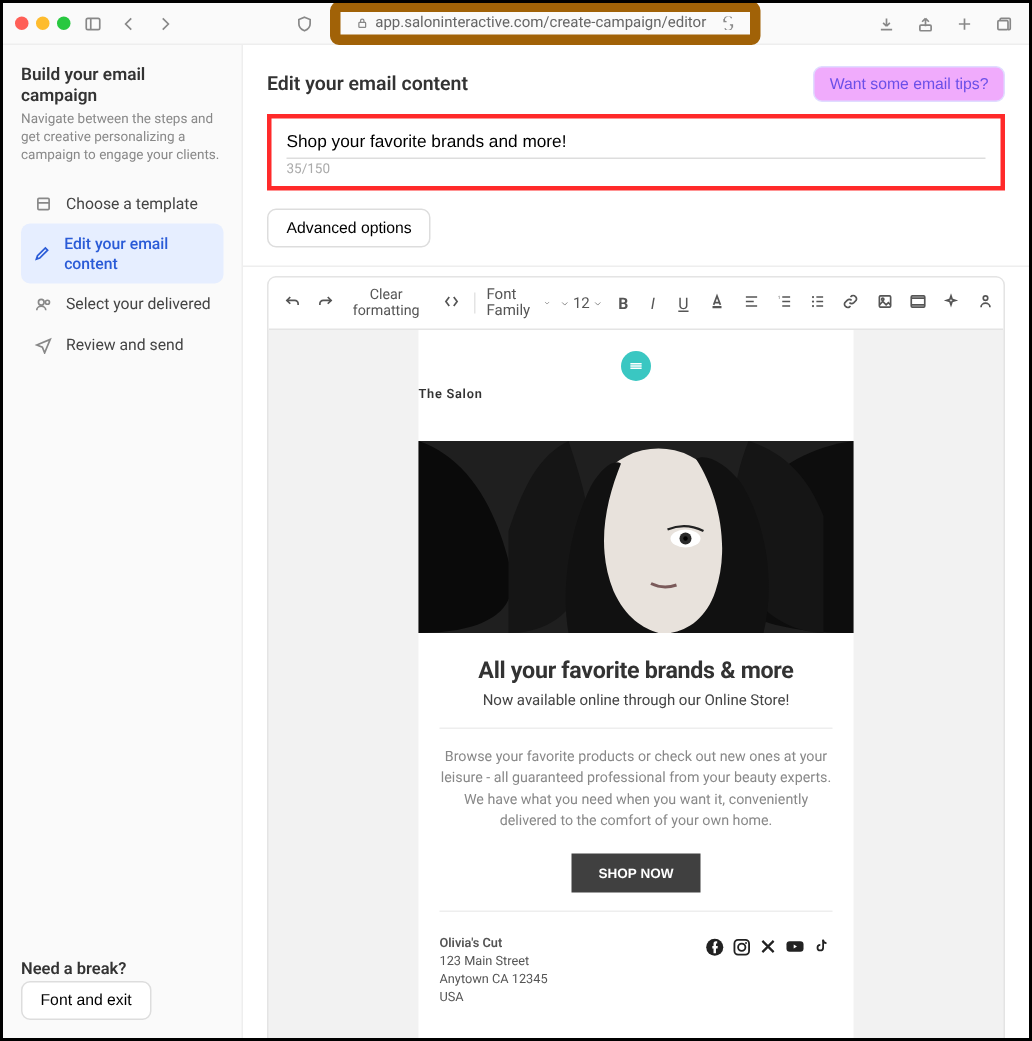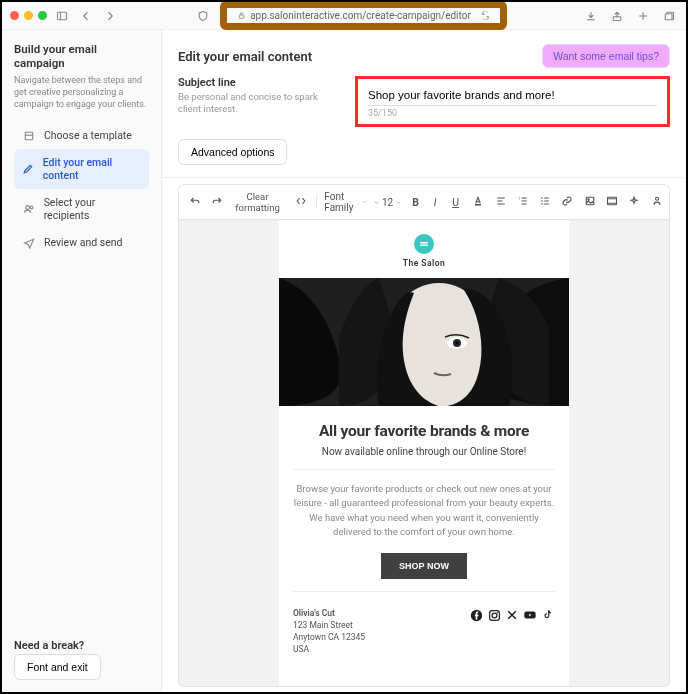--- a/index.html
+++ b/index.html
@@ -47,21 +47,21 @@
 .divider { border-top:1px solid #eee;}
 
 .editor-wrap { margin:6px 16px 0 16px; border:1px solid #e4e4e4; border-radius:6px; background:#f2f2f2; overflow:hidden;}
 .toolbar { background:#fff; border-bottom:1px solid #e4e4e4; display:flex; align-items:center; padding:4px 6px; gap:6px; flex-wrap:nowrap; font-size:10.5px; color:#555;}
 .tl-btn { padding:2px 4px; cursor:pointer; min-width:14px; text-align:center;}
 .tl-sep { width:1px; height:14px; background:#e4e4e4; margin:0 2px;}
 .tl-select { font-size:10px; color:#555; display:flex; align-items:center; gap:2px;}
 
 .canvas { padding:0; display:flex; justify-content:center;}
 .email { width:290px; background:#fff; }
-.email-head { text-align:center; padding:14px 0 10px 0;}
+.email-head { text-align:left; padding:14px 0 26px 0;}
 .logo-circ { width:20px; height:20px; border-radius:50%; background:#3ac7c2; margin:0 auto 4px auto; display:flex; align-items:center; justify-content:center; color:#fff; font-size:10px;}
 .salon-name { font-size:8.5px; letter-spacing:0.5px; font-weight:600;}
 .hero { width:100%; height:128px; background:#2b2b2b; overflow:hidden; position:relative;}
 .hero svg{ width:100%; height:100%;}
 .email-body { padding:16px 14px;}
 .ebt { text-align:center; font-size:15.5px; font-weight:700; letter-spacing:-0.2px;}
 .ebs { text-align:center; font-size:10px; margin-top:6px; color:#444;}
 .hr { border-top:1px solid #eee; margin:12px 0;}
 .ebp { text-align:center; font-size:9.5px; color:#888; line-height:1.5;}
 .cta { display:block; width:86px; margin:14px auto 8px auto; background:#404040; color:#fff; text-align:center; padding:8px 0; font-size:9px; font-weight:600; border:none; cursor:pointer;}
@@ -177,21 +177,21 @@
         <span>Edit your email content</span>
       </div>
       <div class="sb-item">
         <span class="sb-ic">
             <svg class="ic" viewBox="0 0 16 16">
               <circle cx="6" cy="6" r="2.5"></circle>
               <path d="M2 13c0-2 2-3.5 4-3.5s4 1.5 4 3.5"></path>
               <circle cx="11.5" cy="6" r="1.8"></circle>
             </svg>
           </span>
-        <span>Select your recipients</span>
+        <span>Select your delivered</span>
       </div>
       <div class="sb-item">
         <span class="sb-ic">
             <svg class="ic" viewBox="0 0 16 16">
               <path d="M2 8l12-5-5 12-2-5-5-2z"></path>
             </svg>
           </span>
         <span>Review and send</span>
       </div>
 
@@ -202,24 +202,20 @@
     </div>
 
     <div class="main">
       <div class="content-scroll">
         <div class="mh">
           <h2>Edit your email content</h2>
           <button class="tips-btn">Want some email tips?</button>
         </div>
 
         <div class="subject-row">
-          <div class="subject-left">
-            <div class="subject-label">Subject line</div>
-            <div class="subject-help">Be personal and concise to spark client interest.</div>
-          </div>
           <div class="subject-box">
             <input class="subject-input" value="Shop your favorite brands and more!" style="">
             <div class="subject-count">35/150</div>
           </div>
         </div>
 
         <div class="adv">
           <button class="adv-btn">Advanced options</button>
         </div>
         <div class="divider"></div>

